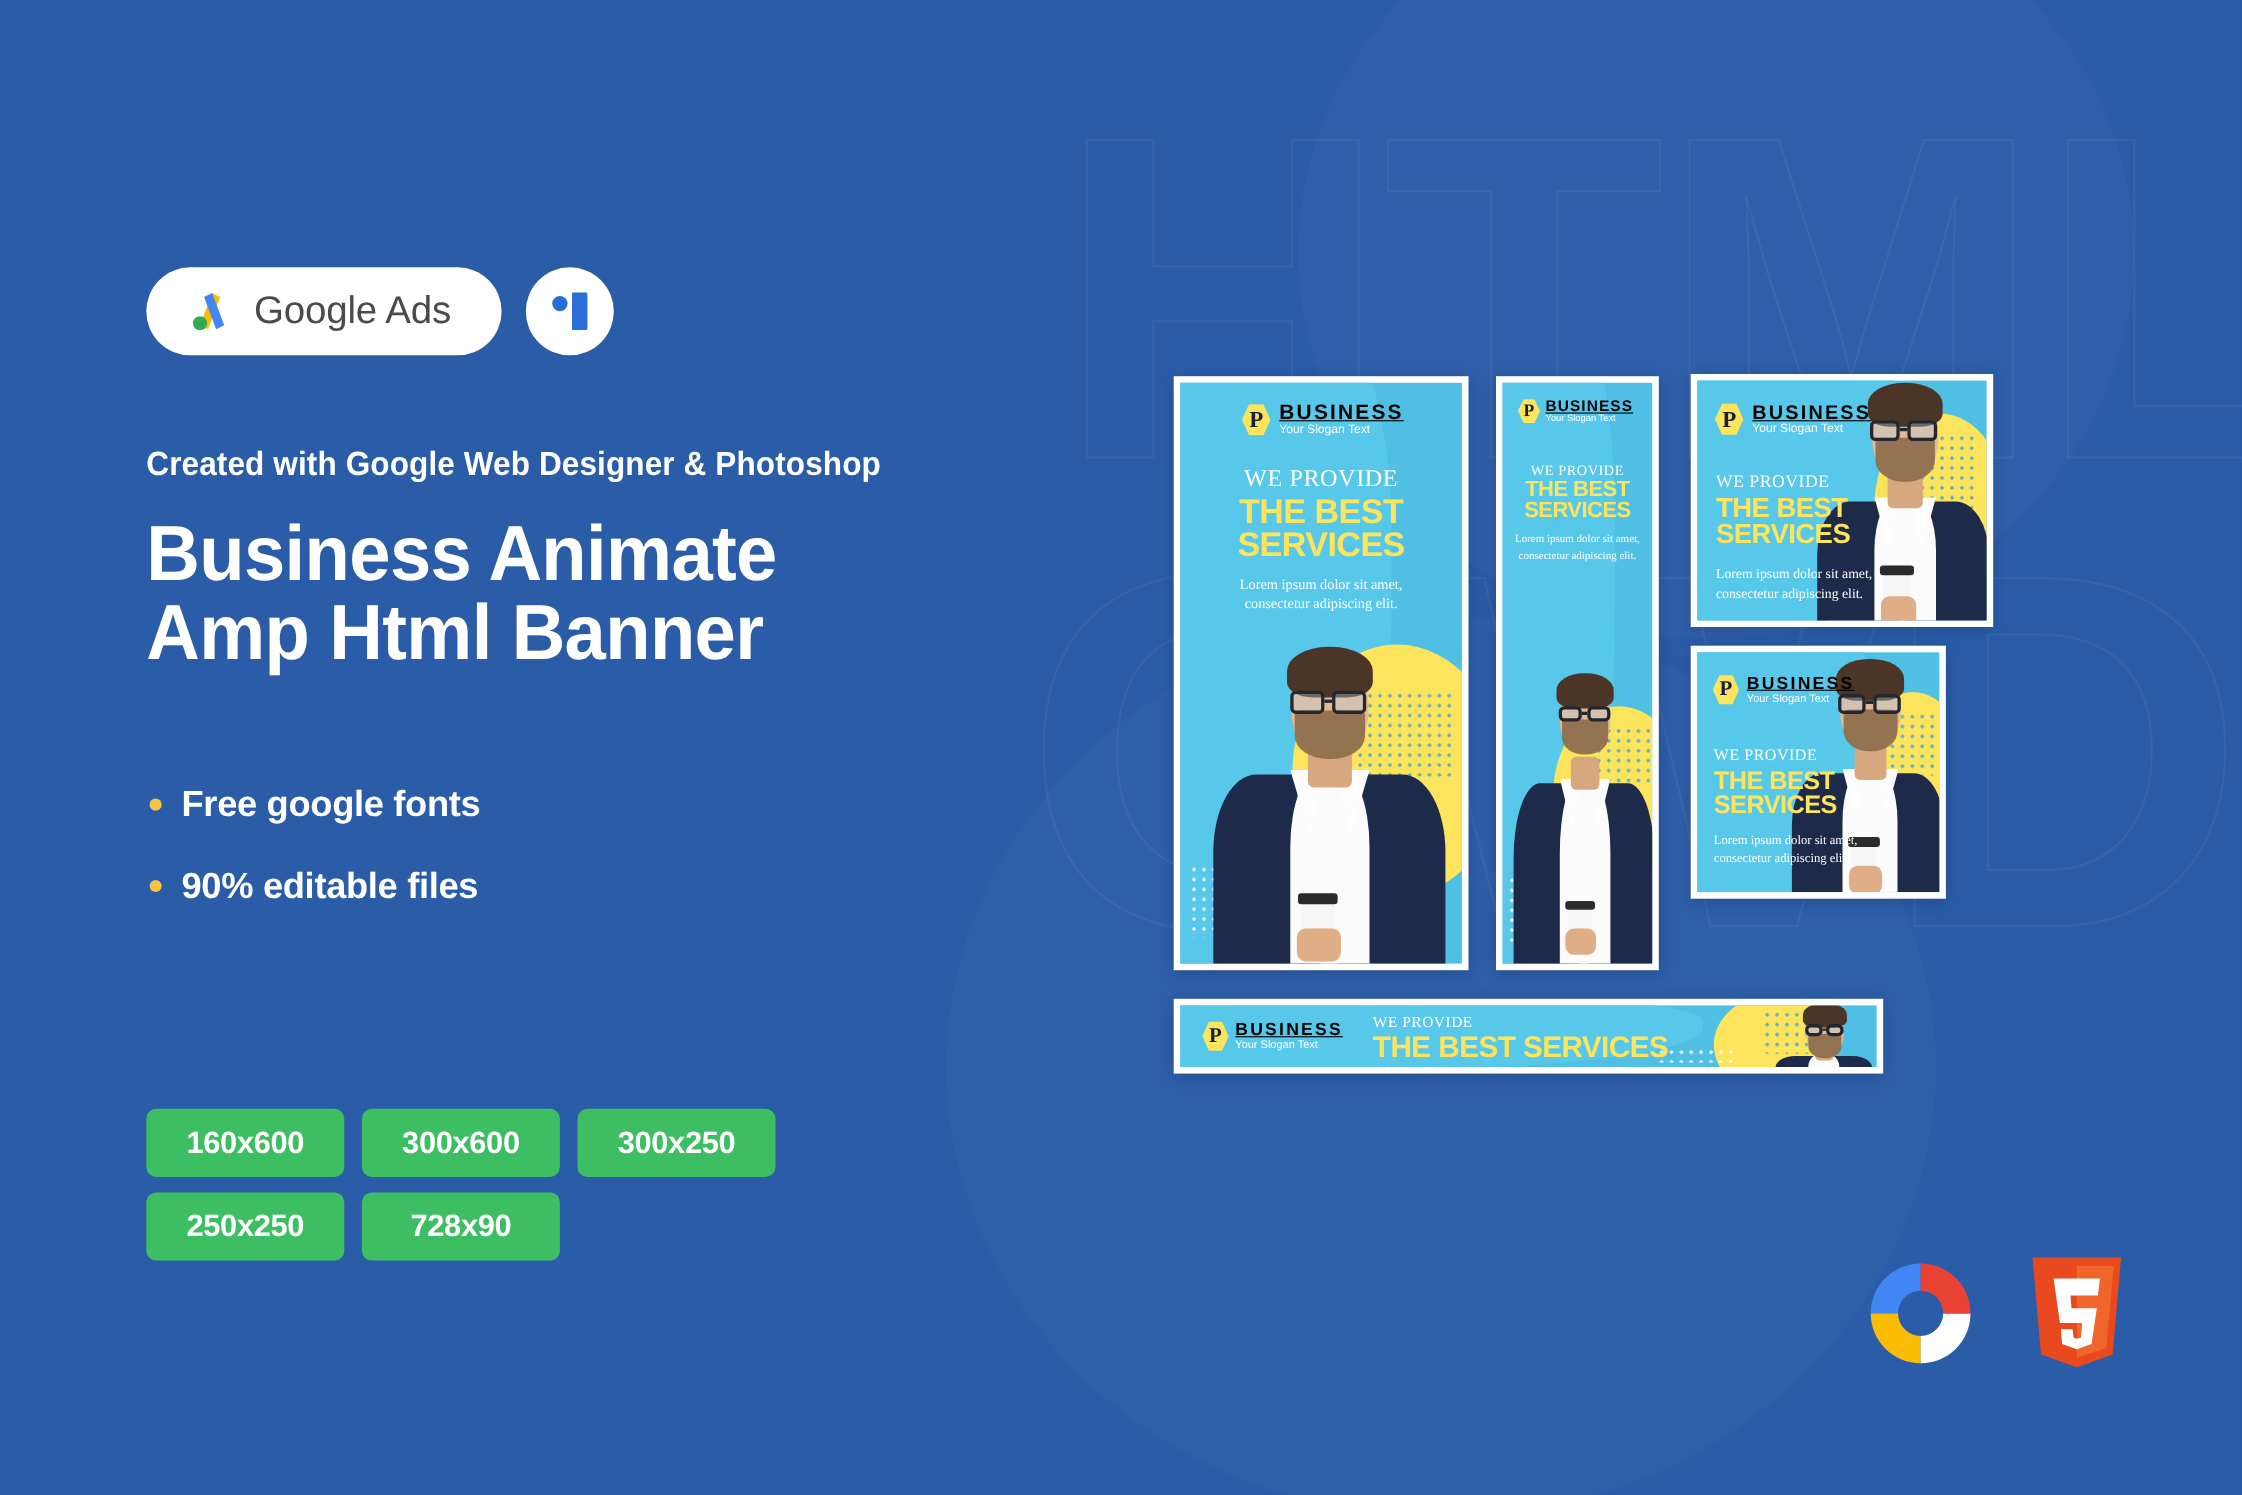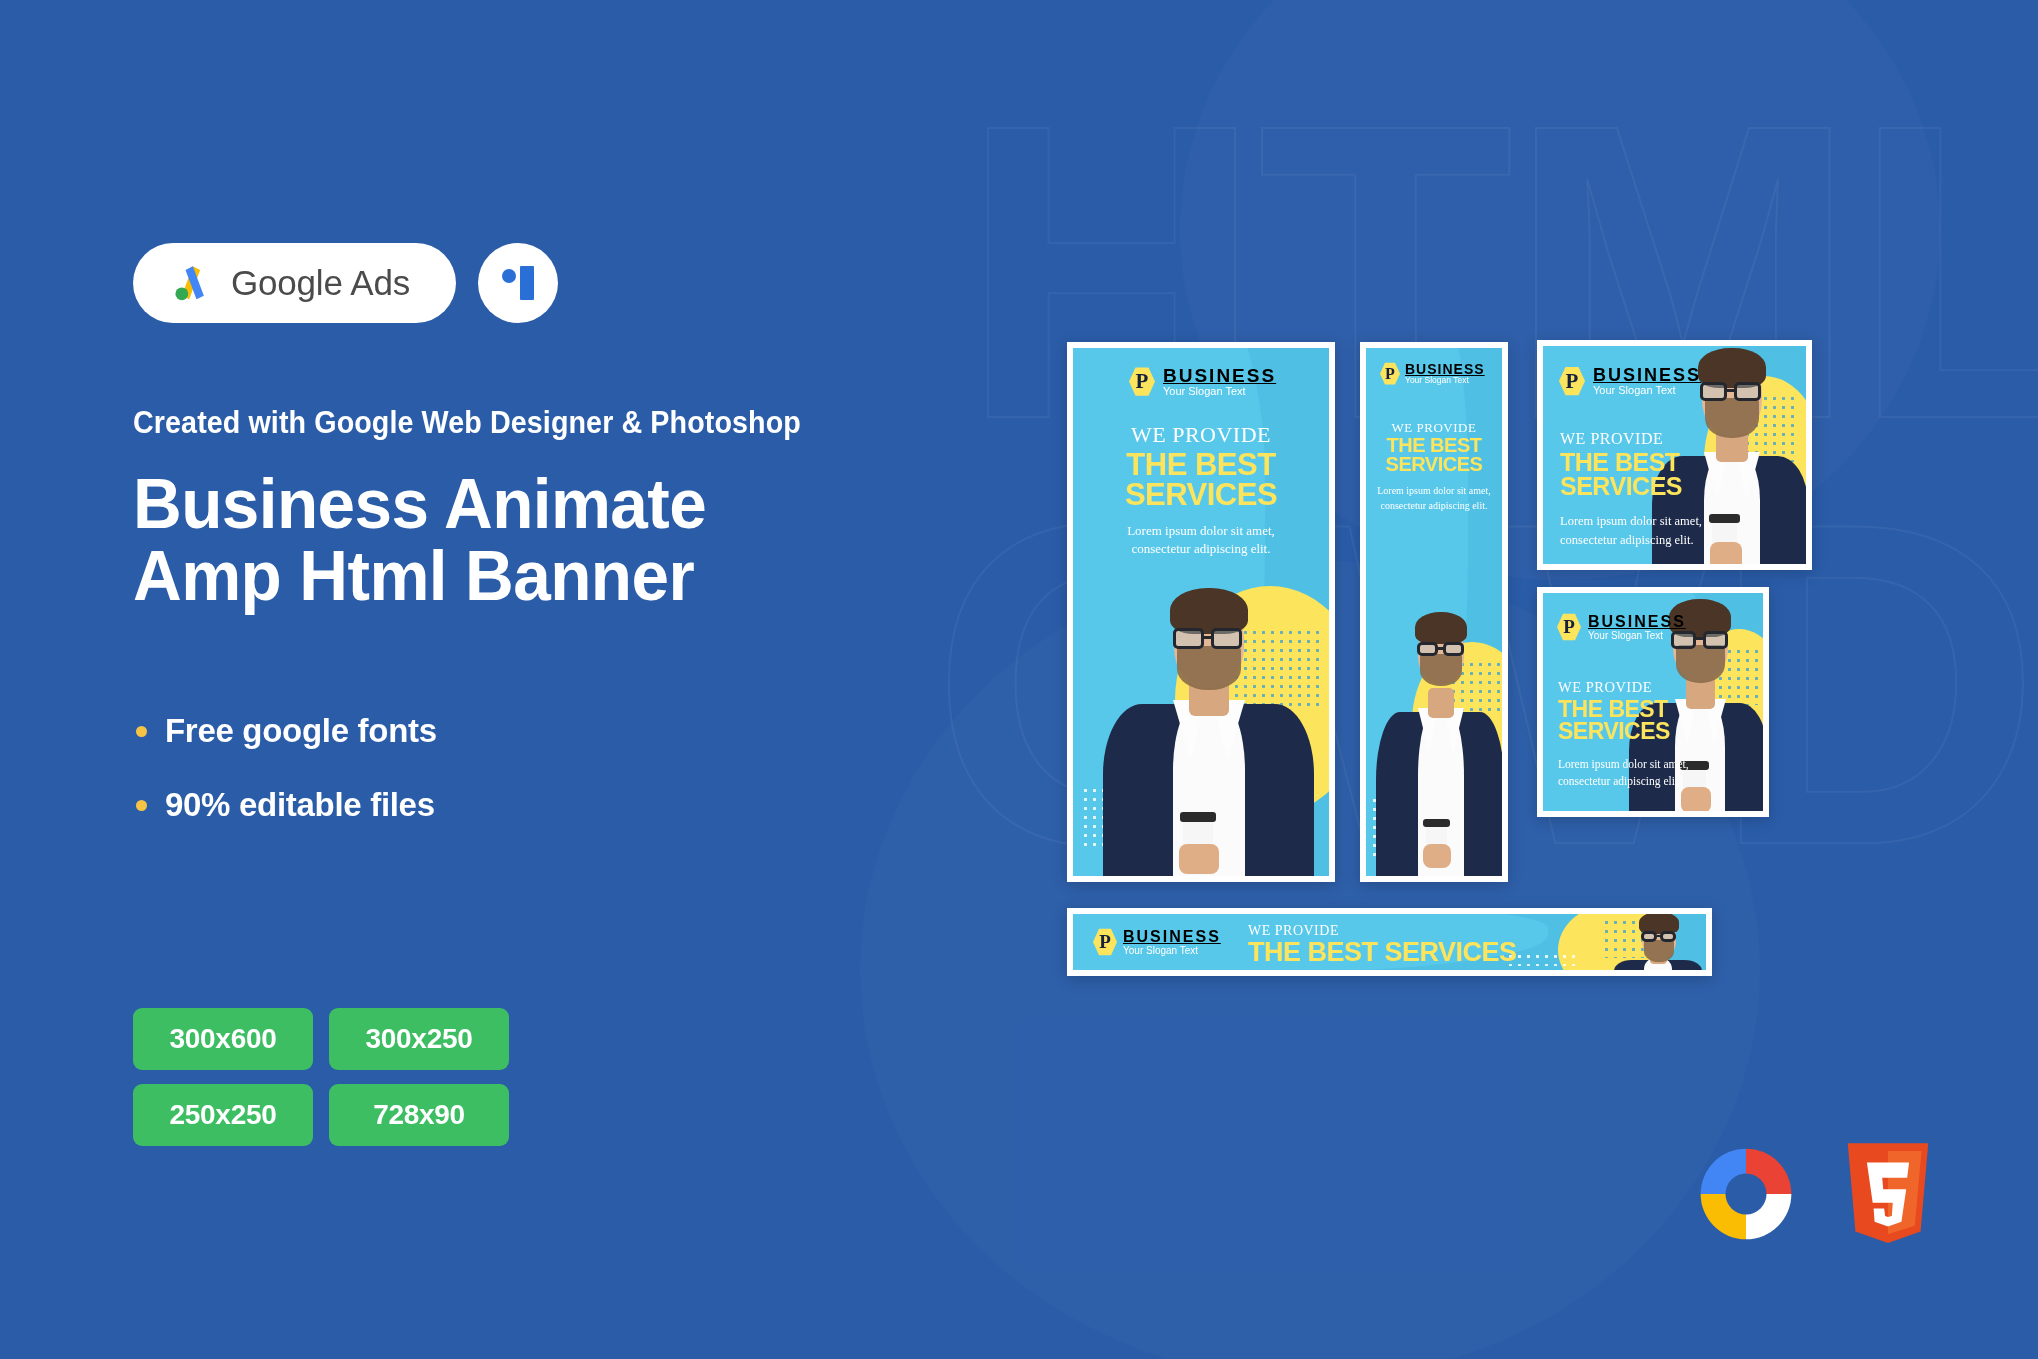--- a/index.html
+++ b/index.html
@@ -161,20 +161,21 @@
     </li>
     <li>
       <span class="dot"></span>
       <span>90% editable files</span>
     </li>
   </ul>
 </div>
 
 <div class="sizes">
   <div class="size-row">
+    <div class="size-chip">160x600</div>
     <div class="size-chip">300x600</div>
     <div class="size-chip">300x250</div>
   </div>
   <div class="size-row">
     <div class="size-chip">250x250</div>
     <div class="size-chip">728x90</div>
   </div>
 </div>
 
 <div class="mock" style="left:1067px;top:342px;width:268px;height:540px;">

